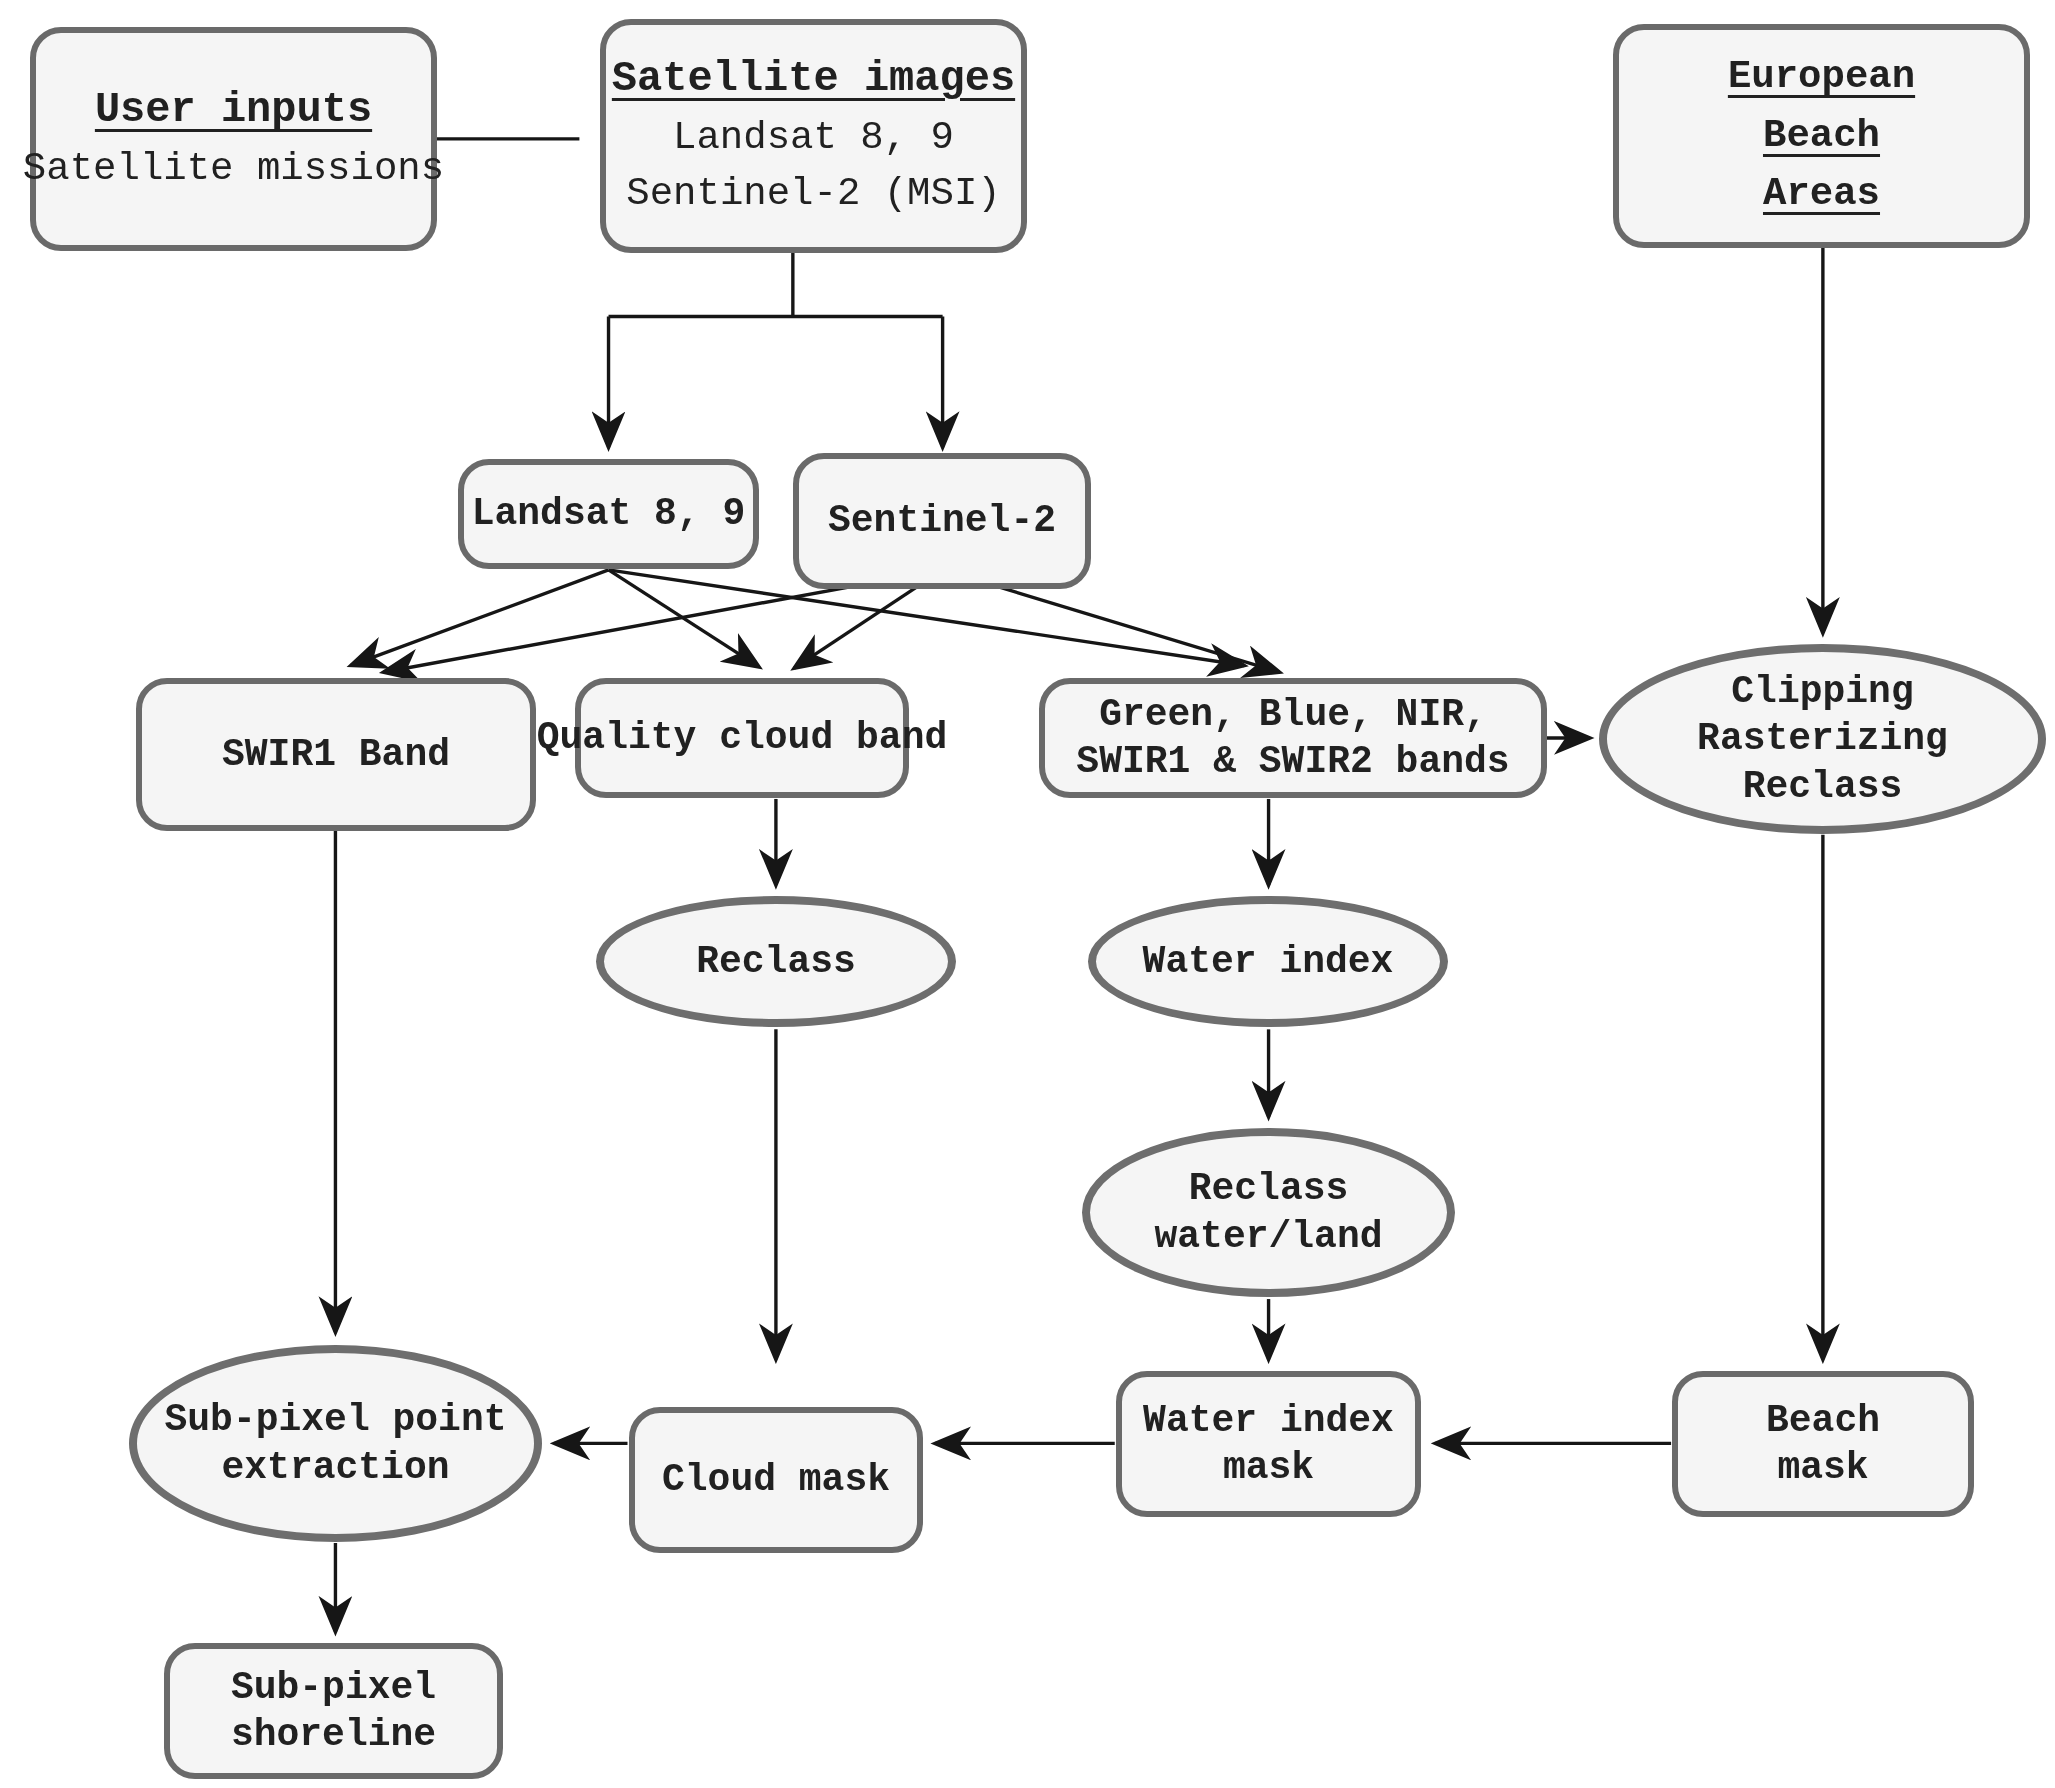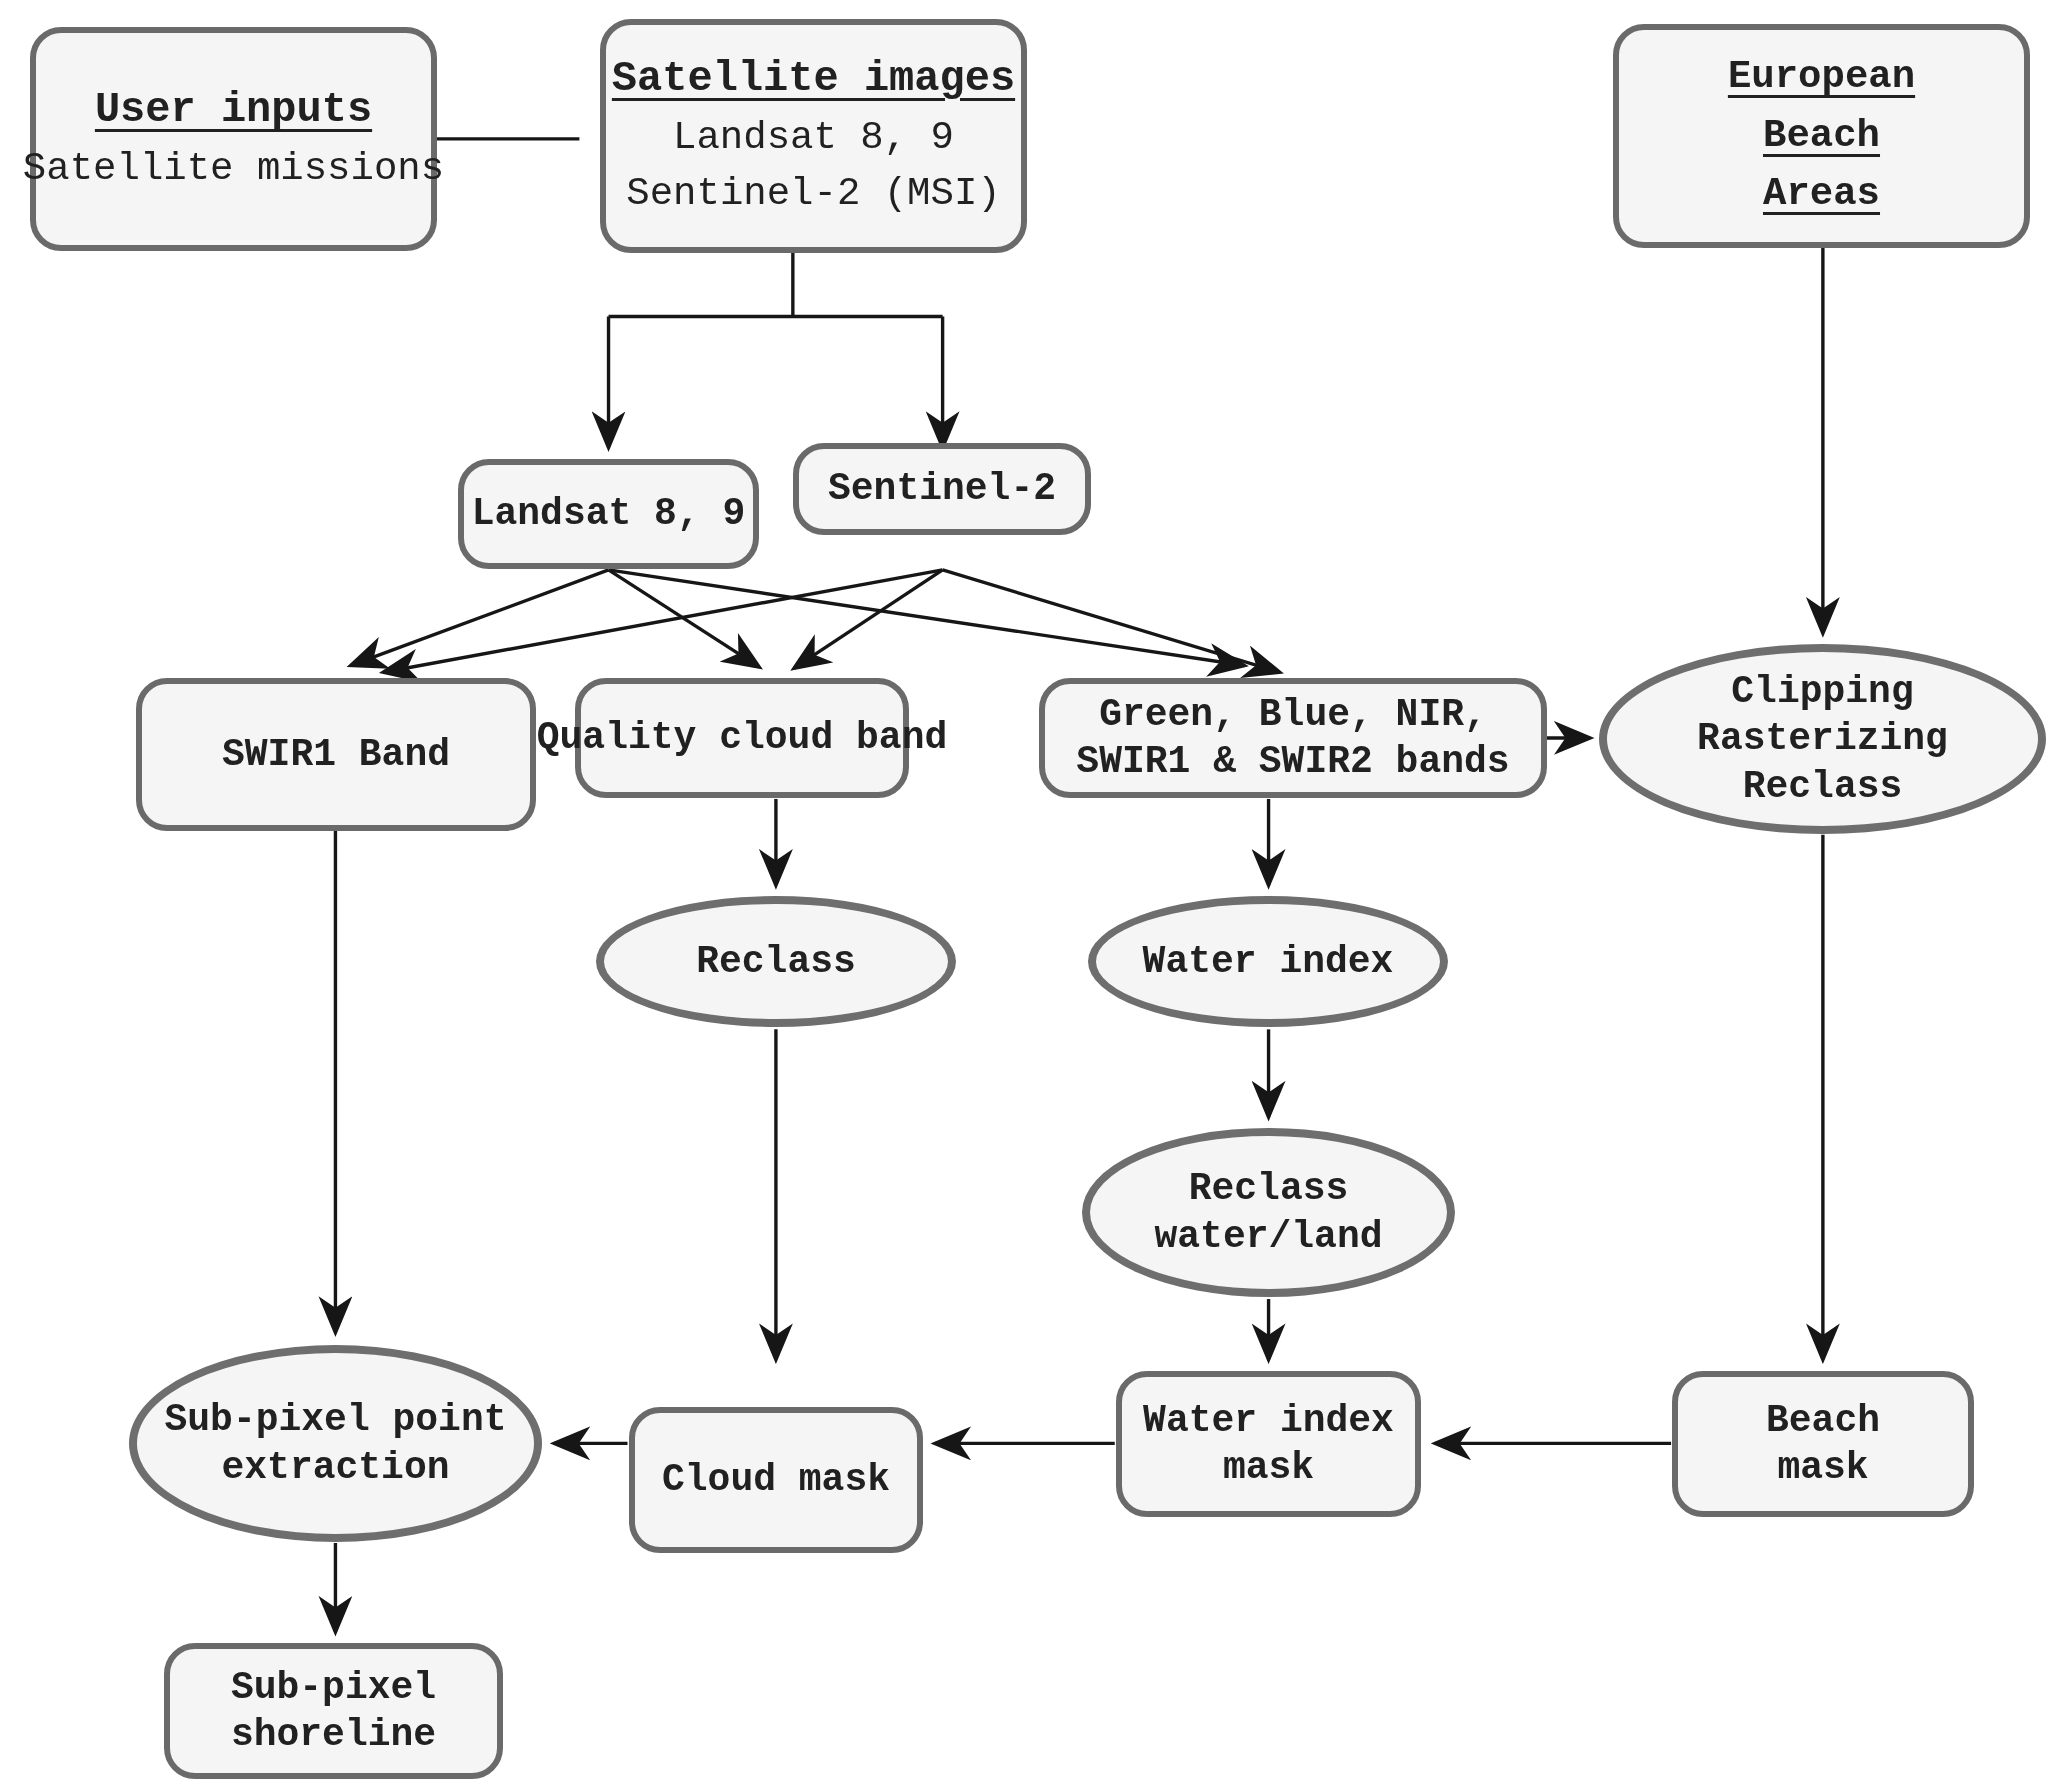--- a/index.html
+++ b/index.html
@@ -70,21 +70,21 @@
   <div class="node rect" style="left:1613px;top:24px;width:417px;height:224px;">
     <div class="ln eu u">European</div>
     <div class="ln eu u">Beach</div>
     <div class="ln eu u">Areas</div>
   </div>
 
   <div class="node rect" style="left:458px;top:459px;width:301px;height:110px;">
     <div class="ln b56">Landsat 8, 9</div>
   </div>
 
-  <div class="node rect" style="left:793px;top:443px;width:298px;height:92px;align-items:center;">
+  <div class="node rect" style="left:793px;top:453px;width:298px;height:136px;align-items:center;">
     <div class="ln b56">Sentinel-2</div>
   </div>
 
   <div class="node rect" style="left:136px;top:678px;width:400px;height:153px;">
     <div class="ln b56">SWIR1 Band</div>
   </div>
 
   <div class="node rect" style="left:575px;top:678px;width:334px;height:120px;">
     <div class="ln b56">Quality cloud band</div>
   </div>

